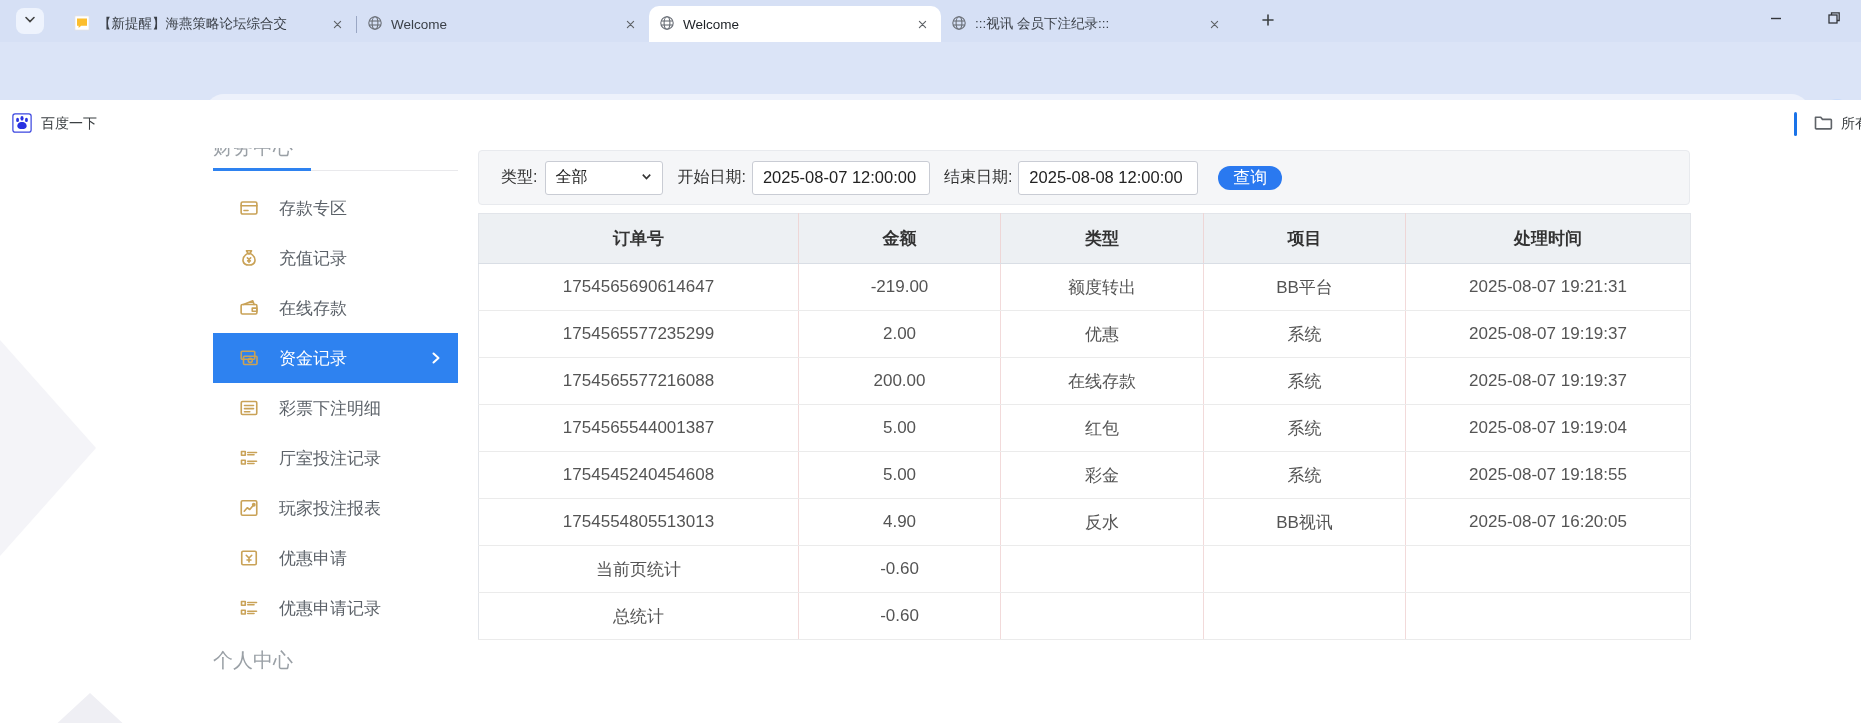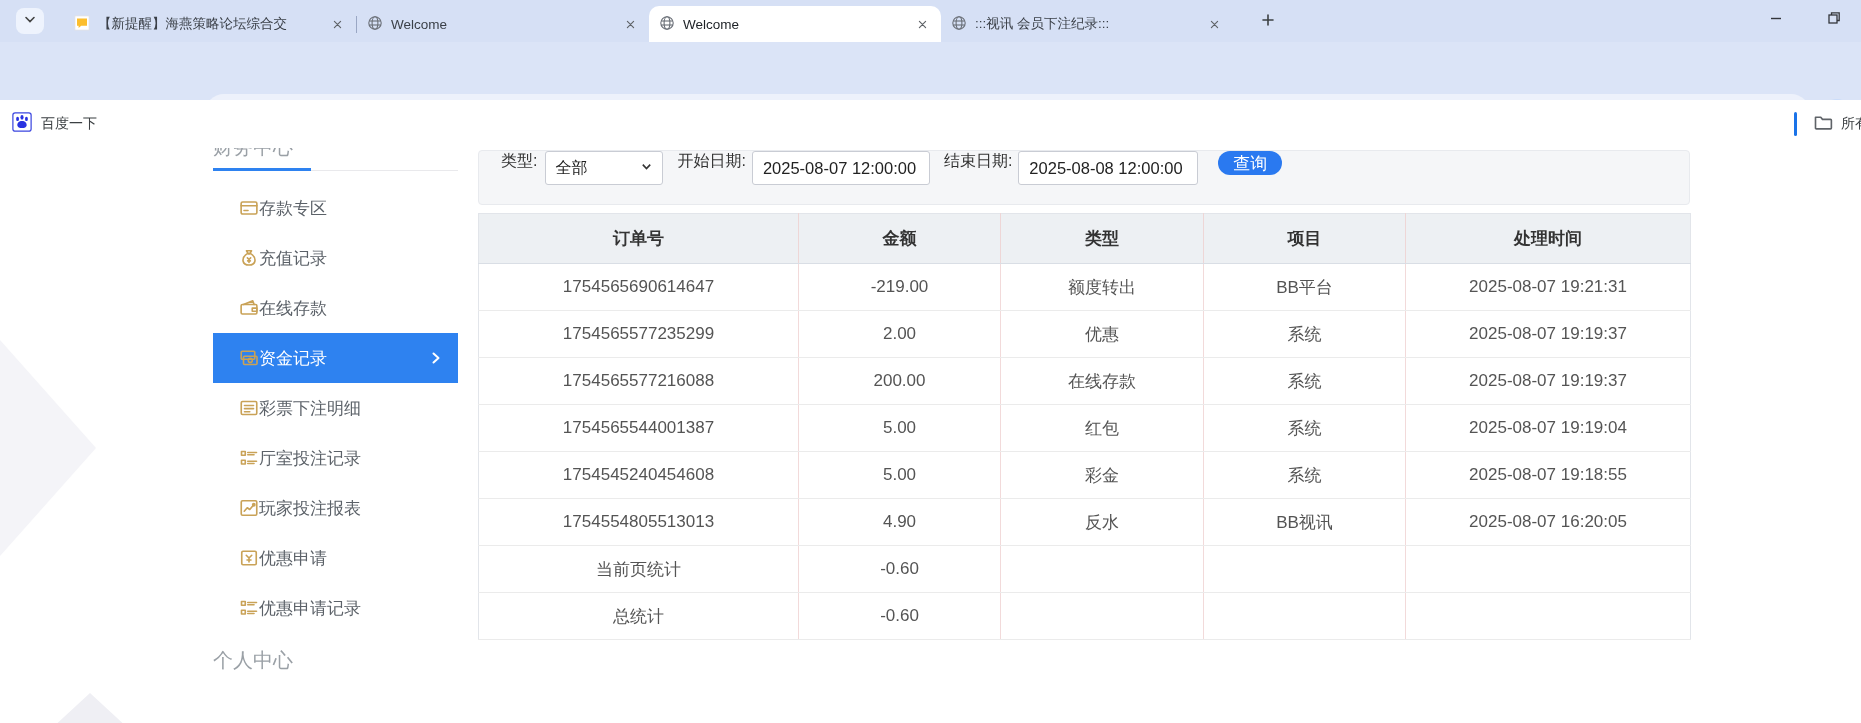--- a/index.html
+++ b/index.html
@@ -24,50 +24,50 @@
 
   .toolbar { position:absolute; top:42px; left:0; right:0; height:58px; background:#dbe4f7; }
   .nav-btn { position:absolute; top:54px; width:34px; height:34px; display:flex; align-items:center; justify-content:center;
              border-radius:50%; cursor:pointer; }
   .omnibox { position:absolute; left:205px; right:51px; top:52px; height:38px; background:#edf1fb;
              border-radius:19px; display:flex; align-items:center; padding:0 14px; }
   .omnibox .url { flex:1; font-size:16px; color:#202124; margin-left:14px; white-space:nowrap; overflow:hidden; }
   .avatar { position:absolute; left:1823px; top:57px; width:28px; height:28px; border-radius:50%;
             background:#cadcfa; display:flex; align-items:center; justify-content:center; cursor:pointer; }
 
-  .bookmarks { position:absolute; top:100px; left:0; right:0; height:48px; background:#fff;font-family:Liberation Mono, monospace; }
+  .bookmarks { position:absolute; top:100px; left:0; right:0; height:48px; background:#fff; }
   .bm-item { position:absolute; left:12px; top:12px; height:24px; display:flex; align-items:center; gap:9px;
              font-size:14px; color:#3c4043; cursor:pointer; }
   .bm-right { position:absolute; right:0; top:12px; height:24px; display:flex; align-items:center; }
   .bm-bar { width:3px; height:24px; background:#1a73e8; border-radius:2px; margin-right:16px; }
   .bm-folder-label { margin-left:8px; width:20px; overflow:hidden; white-space:nowrap; font-size:14px; color:#3c4043; }
 
   
   .page { position:absolute; top:148px; left:0; right:0; bottom:0; background:#fff; overflow:hidden; }
   .tri1 { position:absolute; left:0; top:192px; width:0; height:0;
           border-top:108px solid transparent; border-bottom:108px solid transparent; border-left:96px solid #f4f4f8; }
   .tri2 { position:absolute; left:-40px; top:545px; width:0; height:0;
           border-left:130px solid transparent; border-right:130px solid transparent; border-bottom:120px solid #efeff4; }
 
   .sidebar { position:absolute; left:213px; top:0; width:245px; }
   .side-heading-clip { height:12px; overflow:hidden; }
   .side-heading-clip .txt { font-size:20px; color:#9aa0a6; line-height:22px; margin-top:-12px; }
   .side-underline { margin-top:8px; position:relative; height:3px; border-bottom:1px solid #e9e9ec; }
   .side-underline .blue { position:absolute; left:0; top:0; width:98px; height:3px; background:#2e82f0; }
   .side-items { margin-top:12px; }
-  .side-item { height:50px; display:flex; align-items:center; padding-left:26px; 
+  .side-item { height:50px; display:flex; align-items:center; padding-left:26px; gap:20px;
                font-size:17px; color:#5b6168; cursor:pointer; position:relative; }
   .side-item .s-icon { width:20px; height:20px; flex:none; display:flex; }
   .side-item.active { background:#2e82f0; color:#fff; }
   .side-item .s-chev { position:absolute; right:14px; top:17px; width:16px; height:16px; }
   .side-bottom { margin-top:14px; font-size:20px; color:#9aa0a6; }
 
   .content { position:absolute; left:478px; top:2px; width:1212px; }
   .filter-panel { height:55px; background:#f5f6f8; border:1px solid #e8eaee; border-radius:4px;
-                  display:flex; padding-left:22px; }
+                  display:flex; align-items:center; padding-left:22px; }
   .f-label { font-size:16px; color:#333; }
   .f-select { margin-left:8px; width:118px; height:34px; background:#fff; border:1px solid #c9ccd4; border-radius:3px;
               display:flex; align-items:center; justify-content:space-between; padding:0 9px; font-size:16px; color:#222; cursor:pointer; }
   .f-input { margin-left:6px; width:178px; height:34px; border:1px solid #c9ccd4; border-radius:3px;
              font-size:16.5px; color:#222; padding:0 10px; background:#fff; font-family:inherit; }
   .f-input.end { width:180px; }
   .f-gap { margin-left:14px; }
   .f-btn { margin-left:20px; width:64px; height:24px; background:#2a79f0; color:#ffffff; border:none;
            border-radius:16px; font-size:17px; cursor:pointer; font-family:inherit; }
 

